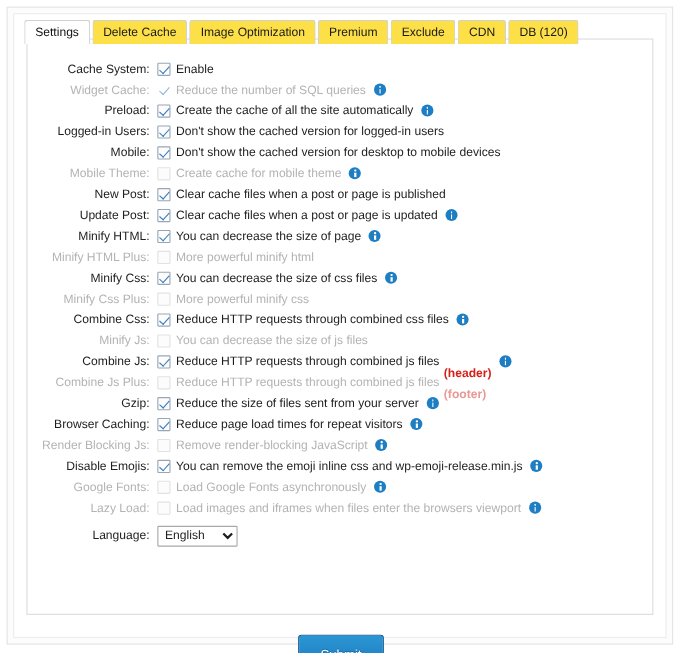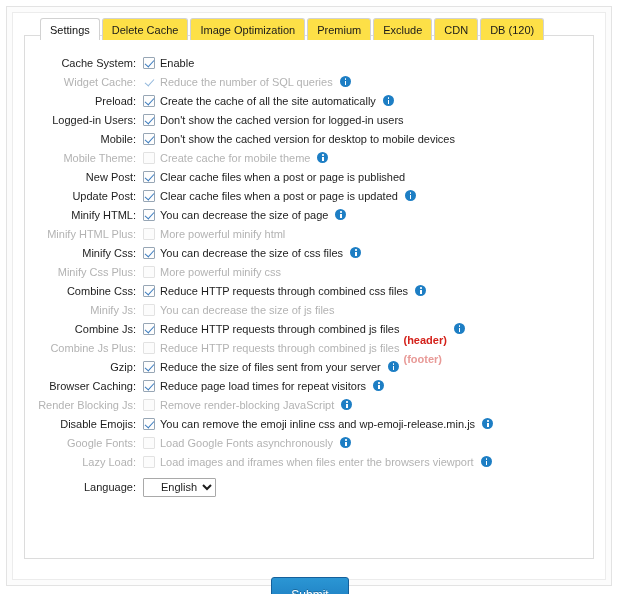--- a/index.html
+++ b/index.html
@@ -37,21 +37,21 @@
     left: 12px; top: 12px;
     width: 594px; height: 568px;
     background: #ffffff;
     border: 1px solid #ececec;
     box-sizing: border-box;
   }
 
   
   #tabs {
     position: absolute;
-    left: 40px;
+    left: 22px;
     top: 14px;
     height: 26px;
     display: flex;
     align-items: flex-end;
     z-index: 5;
   }
   .tab {
     height: 22px;
     line-height: 22px;
     padding: 0 9px;
@@ -203,21 +203,20 @@
     width: 73px;
     height: 19px;
     font-family: "Liberation Sans", sans-serif;
     font-size: 11px;
     color: #1d1d1d;
     background: #ffffff;
     border: 1px solid #a9a9a9;
     border-radius: 1px;
     padding: 0 2px;
     box-sizing: border-box;
-    text-align: right;
   }
 
   
   #submit-wrap {
     position: absolute;
     left: 0;
     top: 505px;
     width: 570px;
     display: flex;
     justify-content: center;

